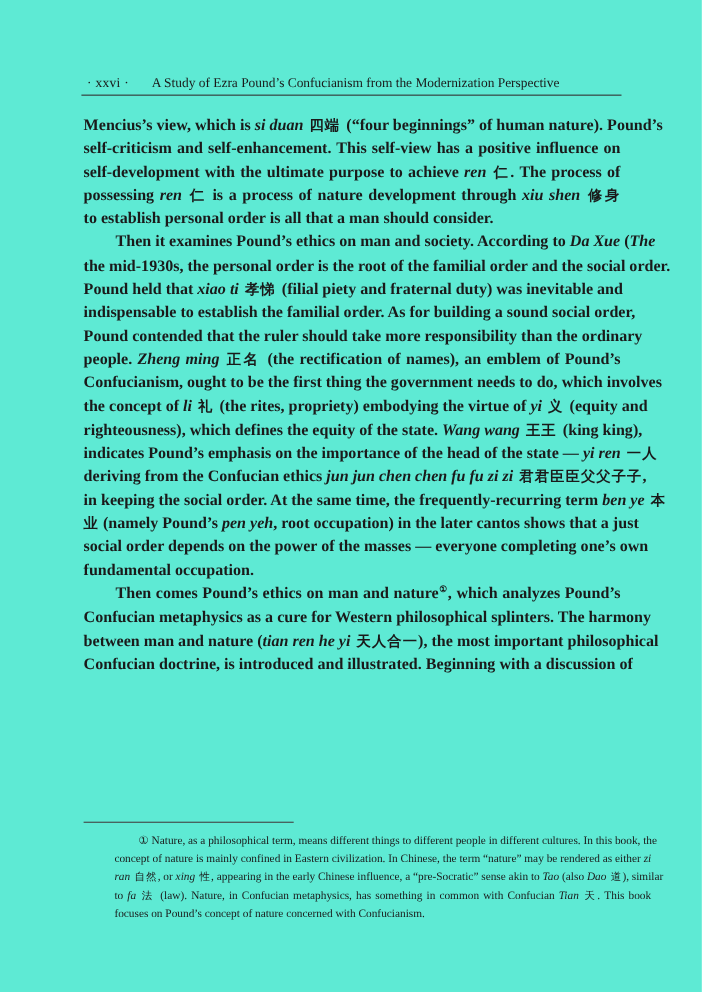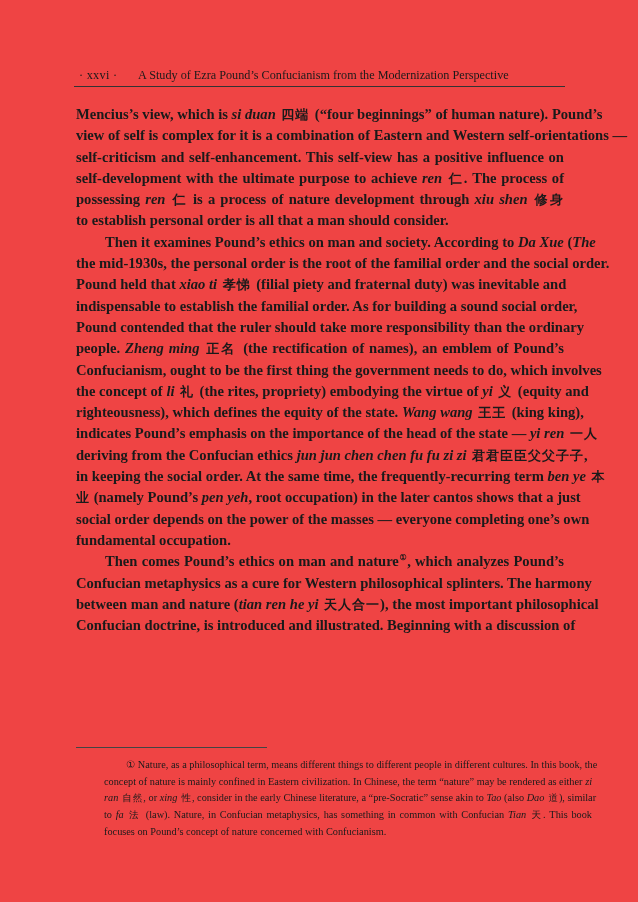--- a/index.html
+++ b/index.html
@@ -1,18 +1,18 @@
 <!DOCTYPE html>
 <html><head>
 <meta charset="utf-8">
 <style>
   html, body { margin:0; padding:0; background:#ffffff; }
   body { width:638px; height:902px; position:relative; overflow:hidden;
          font-family:"Liberation Serif", "DejaVu Serif", serif; color:#1a1a1a; }
-  .page { position:absolute; left:0; top:0; width:638px; height:902px; background:#ef4444; }
+  .page { position:absolute; left:0; top:0; width:638px; height:902px; background:#5eead4; }
   .header { position:absolute; left:74px; top:66px; width:491px; height:20px;
             font-size:12.2px; white-space:nowrap; }
   .header .folio { position:absolute; left:5px; top:2px; letter-spacing:0.3px; }
   .header .running { position:absolute; left:64px; top:2px; }
   .header-rule { position:absolute; left:74px; top:86px; width:491px; height:0;
                  border-top:1.2px solid #333; }
   .body-text { position:absolute; left:76px; top:104px; width:488px;
                font-size:14.6px; line-height:21.3px;font-weight:bold; }
   .line { display:block; text-align:justify; text-align-last:justify; white-space:nowrap;
           height:21.3px; overflow:visible; }
@@ -38,21 +38,20 @@
   <div class="header">
     <span class="folio">· xxvi ·</span>
     <span class="running">A Study of Ezra Pound’s Confucianism from the Modernization Perspective</span>
   </div>
   <div class="header-rule"></div>
 
   <div class="body-text">
 
     <div>
       <div class="line"><span>Mencius’s view, which is </span><span class="it">si duan</span><span class="cjk"> 四端 </span><span>(“four beginnings” of human nature). Pound’s</span></div>
-      <div class="line">view of self is complex for it is a combination of Eastern and Western self-orientations —</div>
       <div class="line">self-criticism and self-enhancement. This self-view has a positive influence on</div>
       <div class="line"><span>self-development with the ultimate purpose to achieve </span><span class="it">ren</span><span class="cjk"> 仁</span><span>. The process of</span></div>
       <div class="line"><span>possessing </span><span class="it">ren</span><span class="cjk"> 仁</span><span> is a process of nature development through </span><span class="it">xiu shen</span><span class="cjk"> 修身</span></div>
       <div class="line last">to establish personal order is all that a man should consider.</div>
     </div>
 
     <div>
       <div class="line indent"><span>Then it examines Pound’s ethics on man and society. According to </span><span class="it">Da Xue</span><span> (</span><span class="it">The</span></div>
       <div class="line">the mid-1930s, the personal order is the root of the familial order and the social order.</div>
       <div class="line"><span>Pound held that </span><span class="it">xiao ti</span><span class="cjk"> 孝悌 </span><span>(filial piety and fraternal duty) was inevitable and</span></div>
@@ -76,18 +75,18 @@
       <div class="line"><span>between man and nature (</span><span class="it">tian ren he yi</span><span class="cjk"> 天人合一</span><span>), the most important philosophical</span></div>
       <div class="line">Confucian doctrine, is introduced and illustrated. Beginning with a discussion of</div>
     </div>
   </div>
 
   <div class="fn-rule"></div>
 
   <div class="footnote">
     <div class="line indent"><span>①</span><span> </span><span>Nature, as a philosophical term, means different things to different people in different cultures. In this book, the</span></div>
     <div class="line"><span>concept of nature is mainly confined in Eastern civilization. In Chinese, the term “nature” may be rendered as either </span><span class="it">zi</span></div>
-    <div class="line"><span class="it">ran</span><span class="cjk"> 自然</span><span>, or </span><span class="it">xing</span><span class="cjk"> 性</span><span>, consider in the early Chinese literature, a “pre-Socratic” sense akin to </span><span class="it">Tao</span><span> (also </span><span class="it">Dao</span><span class="cjk"> 道</span><span>), similar</span></div>
+    <div class="line"><span class="it">ran</span><span class="cjk"> 自然</span><span>, or </span><span class="it">xing</span><span class="cjk"> 性</span><span>, appearing in the early Chinese influence, a “pre-Socratic” sense akin to </span><span class="it">Tao</span><span> (also </span><span class="it">Dao</span><span class="cjk"> 道</span><span>), similar</span></div>
     <div class="line"><span>to </span><span class="it">fa</span><span class="cjk"> 法 </span><span>(law). Nature, in Confucian metaphysics, has something in common with Confucian </span><span class="it">Tian</span><span class="cjk"> 天</span><span>. This book</span></div>
     <div class="line last">focuses on Pound’s concept of nature concerned with Confucianism.</div>
   </div>
 
 </div>
 
 </body></html>

